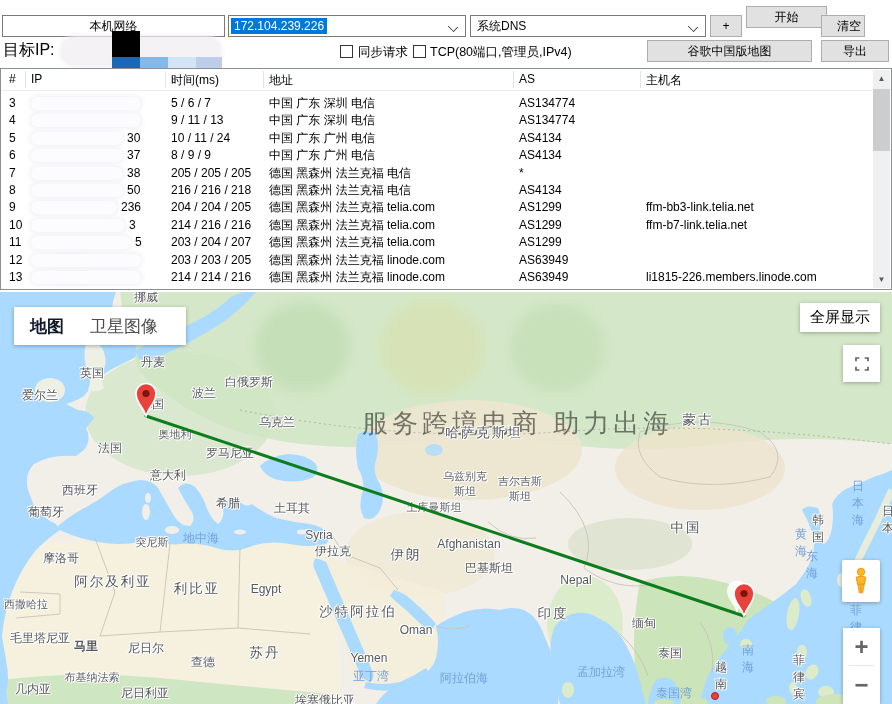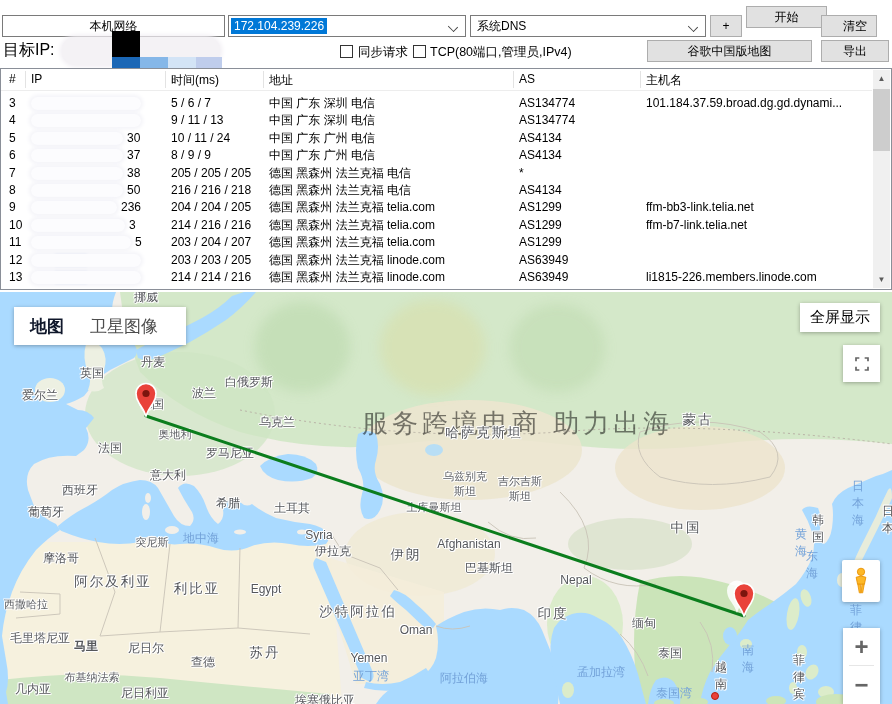--- a/index.html
+++ b/index.html
@@ -76,21 +76,21 @@
     <div class="combo" style="left:228px;top:15px;width:238px;">
       <span class="sel">172.104.239.226</span>
       <span class="chev"></span>
     </div>
     <div class="combo" style="left:470px;top:15px;width:236px;">
       <span style="margin-left:6px;">系统DNS</span>
       <span class="chev"></span>
     </div>
     <div class="btn" style="left:710px;top:15px;width:32px;">+</div>
     <div class="btn" style="left:746px;top:6px;width:81px;">开始</div>
-    <div class="btn" style="left:821px;top:15px;width:56px;padding-left:12px;">清空</div>
+    <div class="btn" style="left:821px;top:15px;width:44px;padding-left:12px;">清空</div>
 
     <div id="target-ip-label">目标IP:</div>
 
     <div>
       <div class="blob-main"></div>
       <div class="blk" style="left:112px;top:31px;width:28px;height:26px;background:#000;"></div>
       <div class="blk" style="left:112px;top:57px;width:28px;height:11px;background:#1b67b6;"></div>
       <div class="blk" style="left:140px;top:57px;width:28px;height:11px;background:#85b7e8;"></div>
       <div class="blk" style="left:168px;top:57px;width:28px;height:11px;background:#d3e4f6;"></div>
       <div class="blk" style="left:196px;top:57px;width:26px;height:11px;background:#bfcdec;"></div>
@@ -121,21 +121,20 @@
     <div class="hline"></div>
     <div id="grows">
         <div class="trow" style="top: 26px;">
           <div class="tcell" style="left: 8px;">3</div>
           <div class="ipcell">
             <div class="ipblob" style="left: 0px; width: 110px;"></div>
           </div>
           <div class="tcell" style="left: 170px;">5 / 6 / 7</div>
           <div class="tcell" style="left: 268px;">中国 广东 深圳 电信</div>
           <div class="tcell" style="left: 518px;">AS134774</div>
-          <div class="tcell" style="left: 645px;">101.184.37.59.broad.dg.gd.dynami...</div>
         </div>
         <div class="trow" style="top: 43.4px;">
           <div class="tcell" style="left: 8px;">4</div>
           <div class="ipcell">
             <div class="ipblob" style="left: 0px; width: 110px;"></div>
           </div>
           <div class="tcell" style="left: 170px;">9 / 11 / 13</div>
           <div class="tcell" style="left: 268px;">中国 广东 深圳 电信</div>
           <div class="tcell" style="left: 518px;">AS134774</div>
           <div class="tcell" style="left: 645px;"></div>

